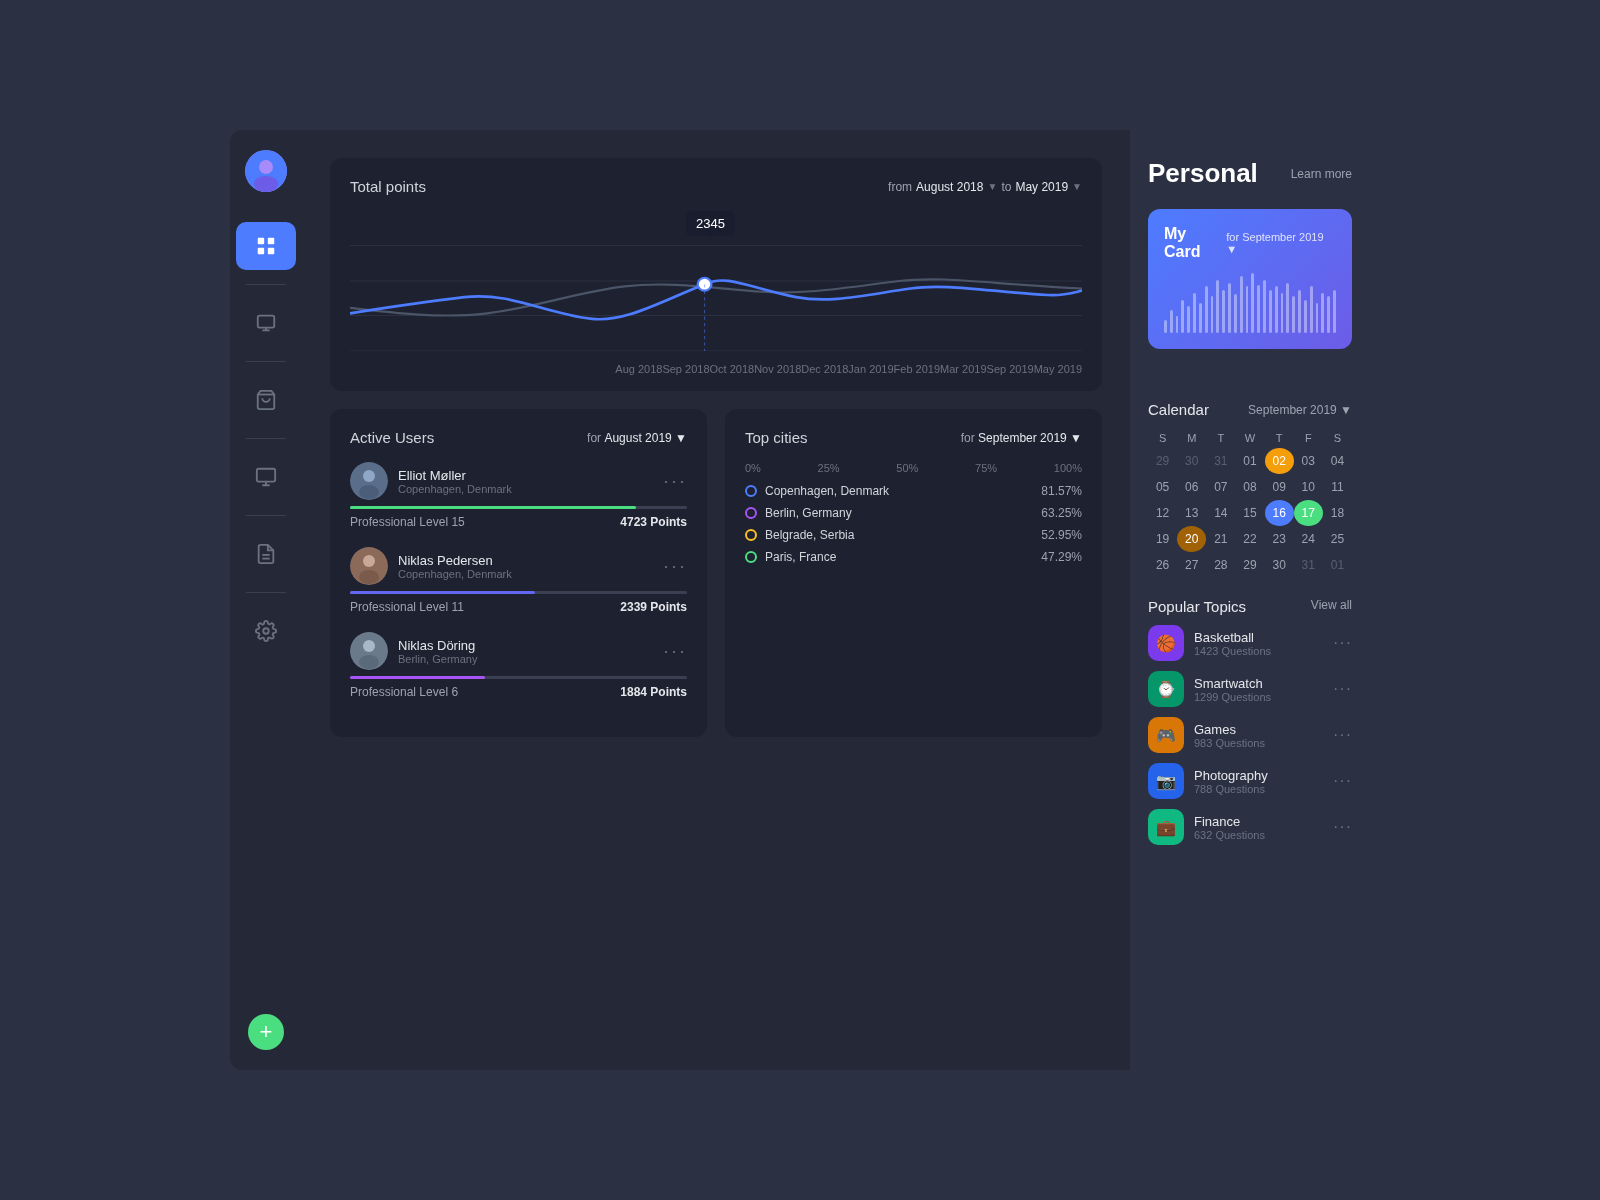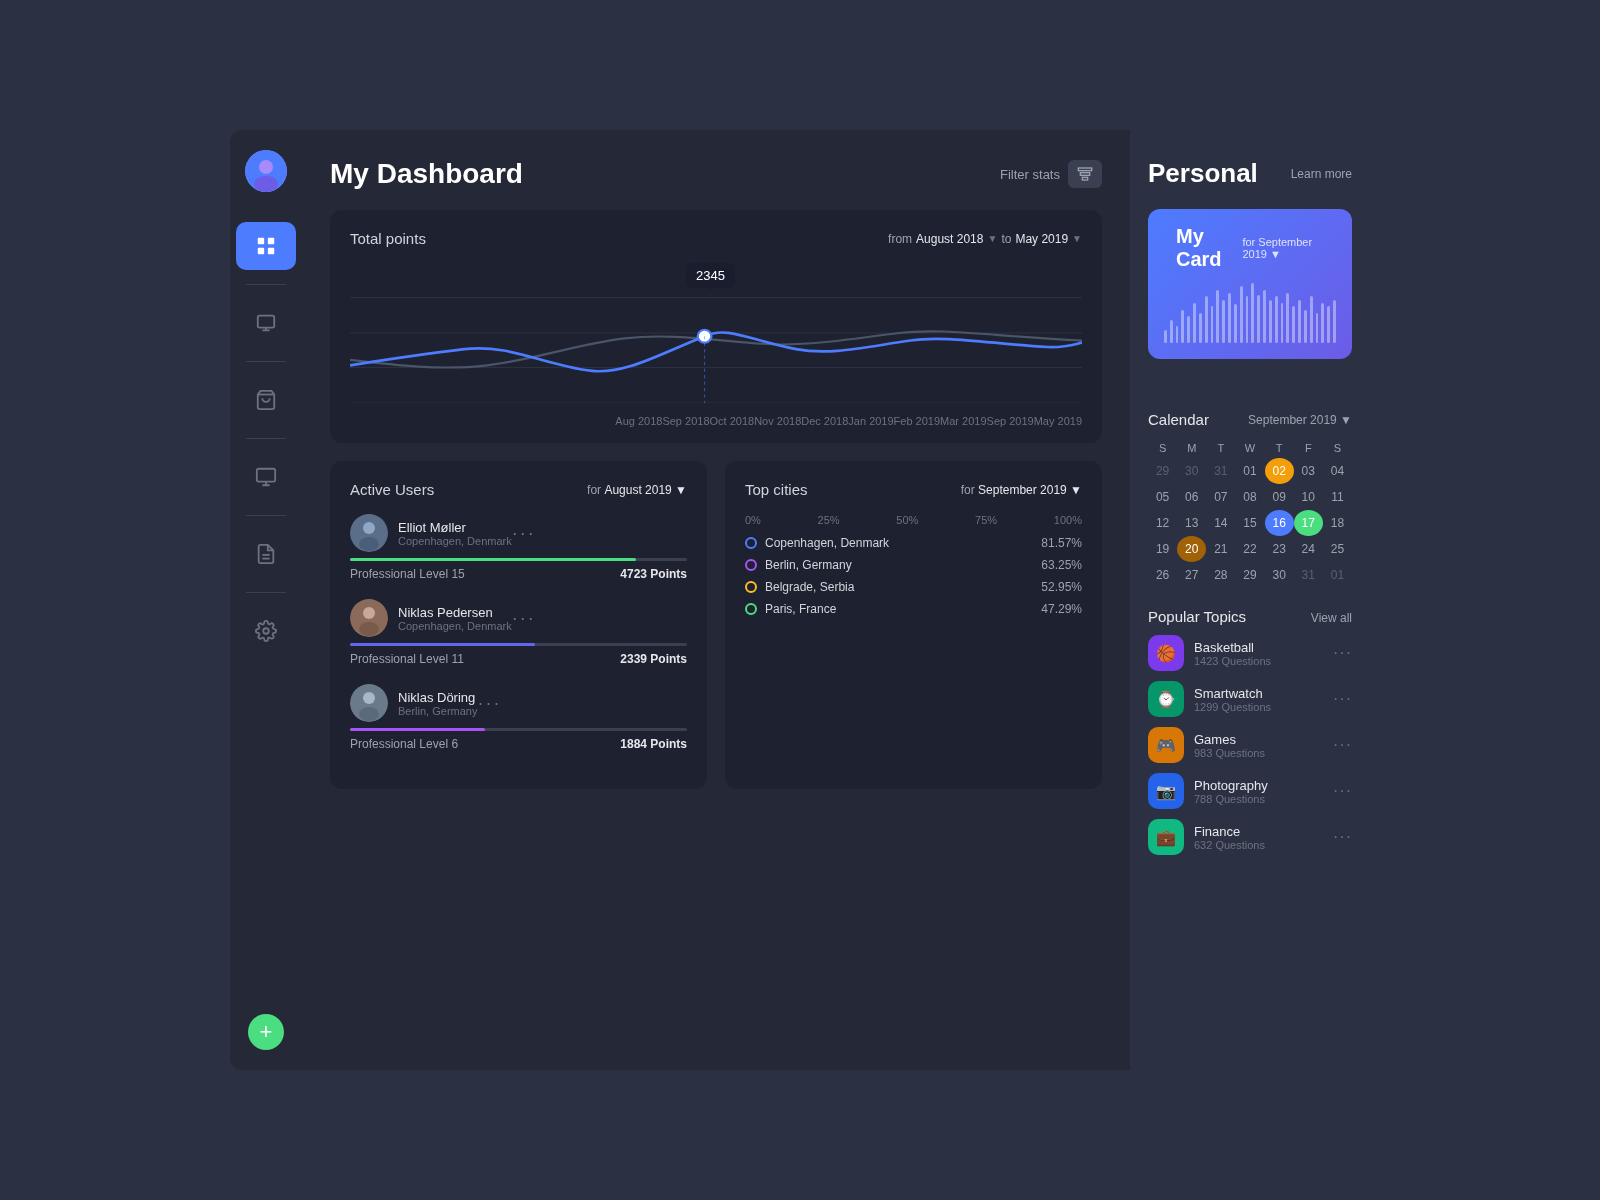--- a/index.html
+++ b/index.html
@@ -218,21 +218,21 @@
     .for-label span {
       color: #e5e7eb;
       font-weight: 500;
     }
     .user-item {
       margin-bottom: 18px;
     }
     .user-row {
       display: flex;
       align-items: center;
-      justify-content: flex-start;
+      justify-content: space-between;
       margin-bottom: 6px;
     }
     .user-info {
       display: flex;
       align-items: center;
       gap: 10px;
     }
     .user-avatar {
       width: 38px;
       height: 38px;
@@ -369,23 +369,22 @@
       padding: 16px;
       color: #fff;
     }
     .my-card-header {
       display: flex;
       justify-content: space-between;
       align-items: center;
       margin-bottom: 12px;
     }
     .my-card-title {
-      font-size: 20px;
+      font-size: 16px;
       font-weight: 600;
-      margin-left: 12px;
     }
     .my-card-month {
       font-size: 11px;
       opacity: 0.8;
     }
     .my-card-bars {
       display: flex;
       align-items: flex-end;
       gap: 3px;
       height: 60px;
@@ -451,21 +450,21 @@
     }
     .cal-grid td.highlight-20 {
       background: #a16207;
       color: #fff;
       border-radius: 50%;
     }
     
     .topics-header {
       display: flex;
       justify-content: space-between;
-      align-items: flex-end;
+      align-items: flex-start;
       margin-bottom: 10px;
     }
     .topics-title {
       font-size: 15px;
       font-weight: 500;
       color: #e5e7eb;
     }
     .view-all {
       font-size: 12px;
       color: #9ca3af;
@@ -573,33 +572,20 @@
         <svg viewBox="0 0 24 24" fill="none" stroke="currentColor" stroke-width="2">
             <circle cx="12" cy="12" r="3"></circle>
             <path d="M19.4 15a1.65 1.65 0 00.33 1.82l.06.06a2 2 0 010 2.83 2 2 0 01-2.83 0l-.06-.06a1.65 1.65 0 00-1.82-.33 1.65 1.65 0 00-1 1.51V21a2 2 0 01-4 0v-.09A1.65 1.65 0 009 19.4a1.65 1.65 0 00-1.82.33l-.06.06a2 2 0 01-2.83-2.83l.06-.06A1.65 1.65 0 004.68 15a1.65 1.65 0 00-1.51-1H3a2 2 0 010-4h.09A1.65 1.65 0 004.6 9a1.65 1.65 0 00-.33-1.82l-.06-.06a2 2 0 012.83-2.83l.06.06A1.65 1.65 0 009 4.68a1.65 1.65 0 001-1.51V3a2 2 0 014 0v.09a1.65 1.65 0 001 1.51 1.65 1.65 0 001.82-.33l.06-.06a2 2 0 012.83 2.83l-.06.06A1.65 1.65 0 0019.4 9a1.65 1.65 0 001.51 1H21a2 2 0 010 4h-.09a1.65 1.65 0 00-1.51 1z"></path>
           </svg>
       </div>
     </div>
     <div class="sidebar-add">+</div>
   </div>
 
   <div class="main-area">
-    <div class="main-header">
-      <h1 class="main-title">My Dashboard</h1>
-      <div class="filter-stats-btn">
-        <span>Filter stats</span>
-        <div class="icon-box">
-          <svg width="16" height="16" viewBox="0 0 24 24" fill="none" stroke="#9ca3af" stroke-width="2">
-            <rect x="2" y="3" width="20" height="4"></rect>
-              <rect x="5" y="10" width="14" height="4"></rect>
-              <rect x="8" y="17" width="8" height="4"></rect>
-          </svg>
-        </div>
-      </div>
-    </div>
 
     <div class="card">
       <div class="card-header">
         <span class="card-title">Total points</span>
         <div class="date-range">
           <span>from</span>
           <span class="date-val">August 2018</span>
           <span class="arrow">▼</span>
           <span>to</span>
           <span class="date-val">May 2019</span>

